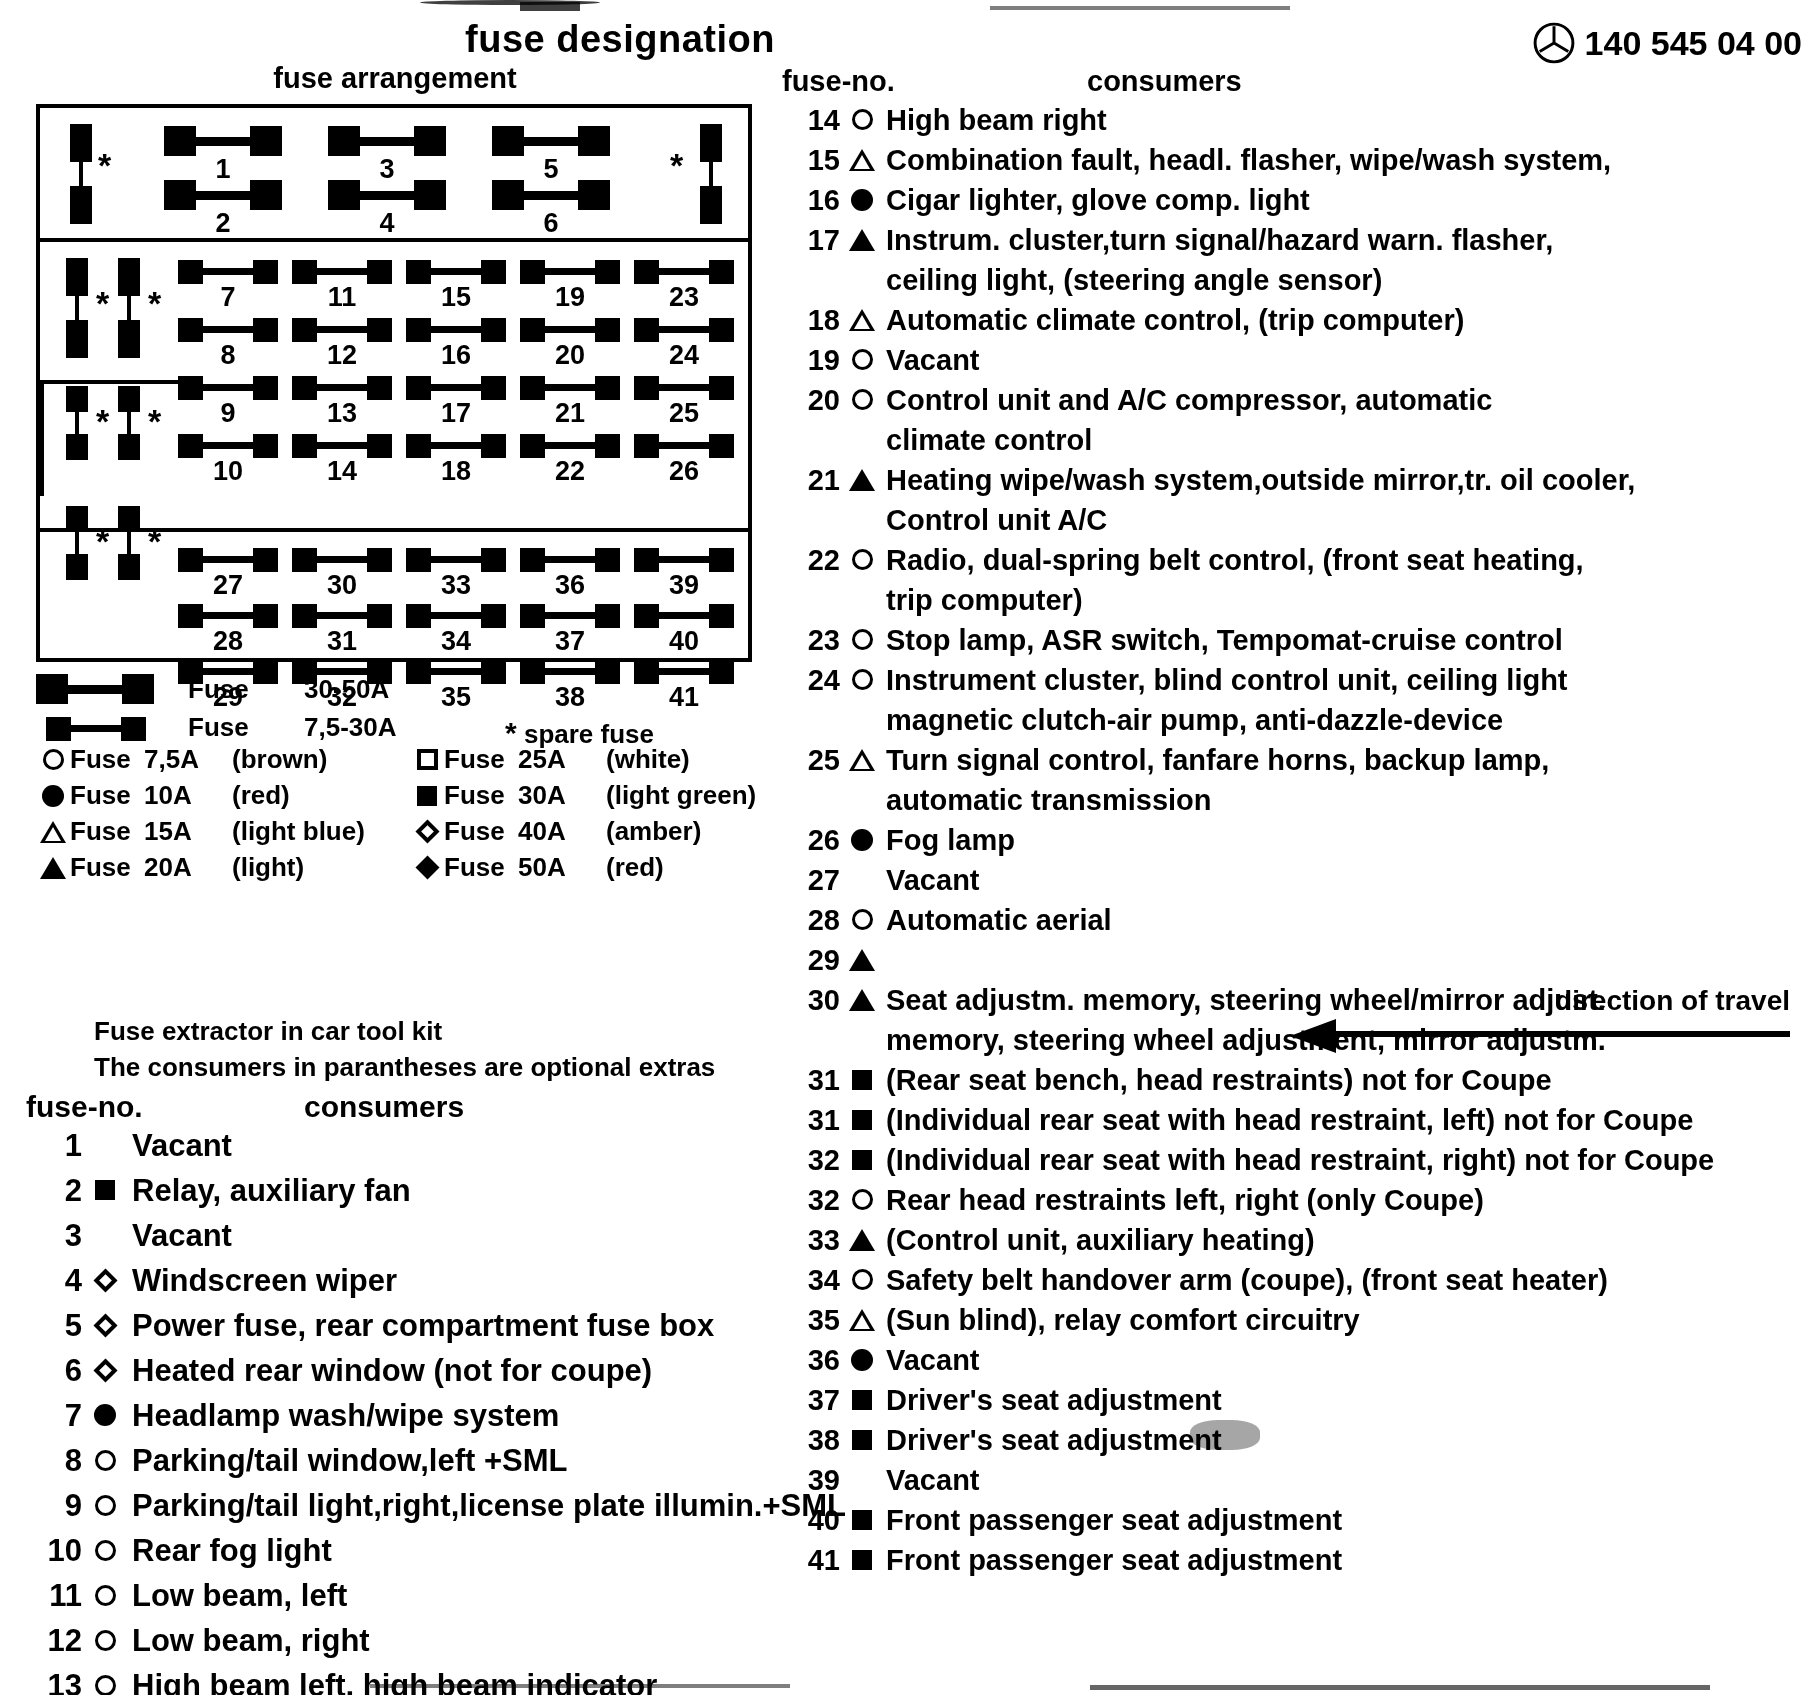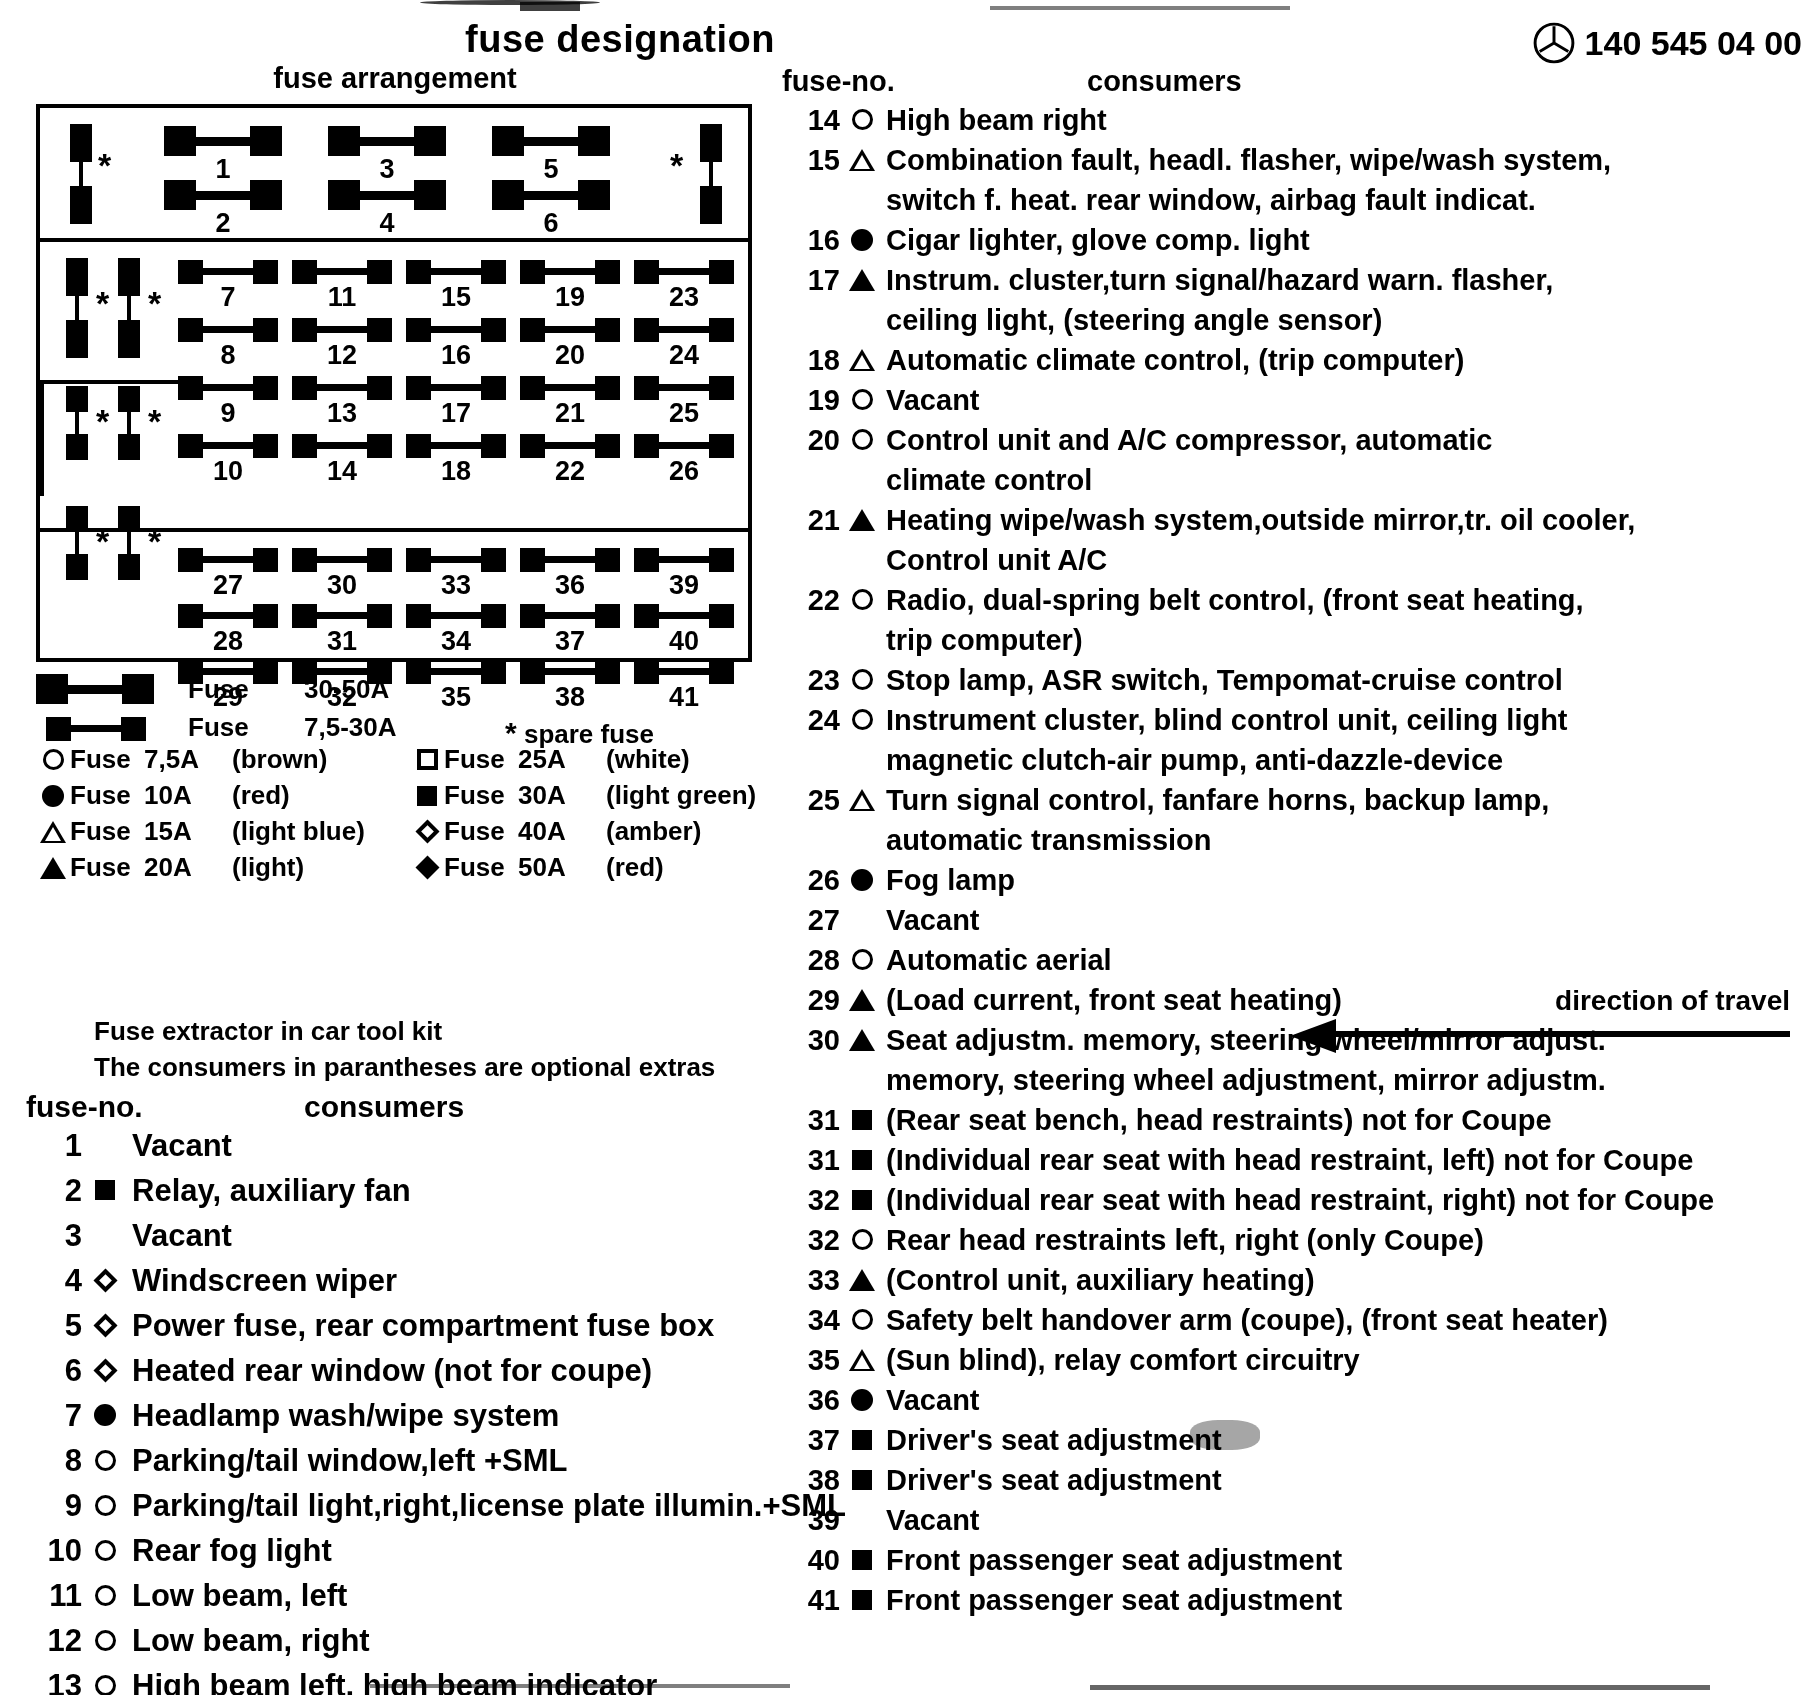--- a/index.html
+++ b/index.html
@@ -670,24 +670,20 @@
         <span class="tx">High beam right</span>
       </div>
       <div class="lrow">
         <span class="no">15</span>
         <span class="sy">
           <span class="s-tri-o"></span>
         </span>
         <span class="tx">Combination fault, headl. flasher, wipe/wash system,</span>
       </div>
       <div class="lrow">
-        <span style="flex: 0 0 104px; width: 104px;"></span>
-        <span class="cont">switch f. heat. rear window, airbag fault indicat.</span>
-      </div>
-      <div class="lrow">
         <span class="no">16</span>
         <span class="sy">
           <span class="s-circ-f"></span>
         </span>
         <span class="tx">Cigar lighter, glove comp. light</span>
       </div>
       <div class="lrow">
         <span class="no">17</span>
         <span class="sy">
           <span class="s-tri-f"></span>
@@ -793,21 +789,20 @@
         <span class="sy">
           <span class="s-circ-o"></span>
         </span>
         <span class="tx">Automatic aerial</span>
       </div>
       <div class="lrow">
         <span class="no">29</span>
         <span class="sy">
           <span class="s-tri-f"></span>
         </span>
-        <span class="tx">(Load current, front seat heating)</span>
       </div>
       <div class="lrow">
         <span class="no">30</span>
         <span class="sy">
           <span class="s-tri-f"></span>
         </span>
         <span class="tx">Seat adjustm. memory, steering wheel/mirror adjust.</span>
       </div>
       <div class="lrow">
         <span style="flex: 0 0 104px; width: 104px;"></span>

